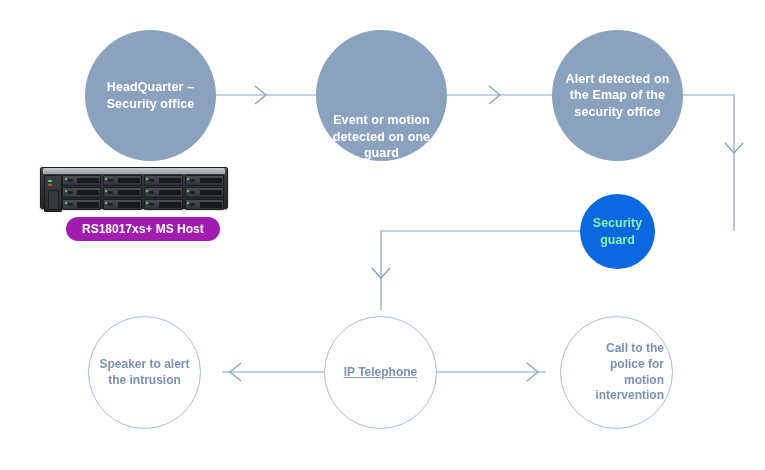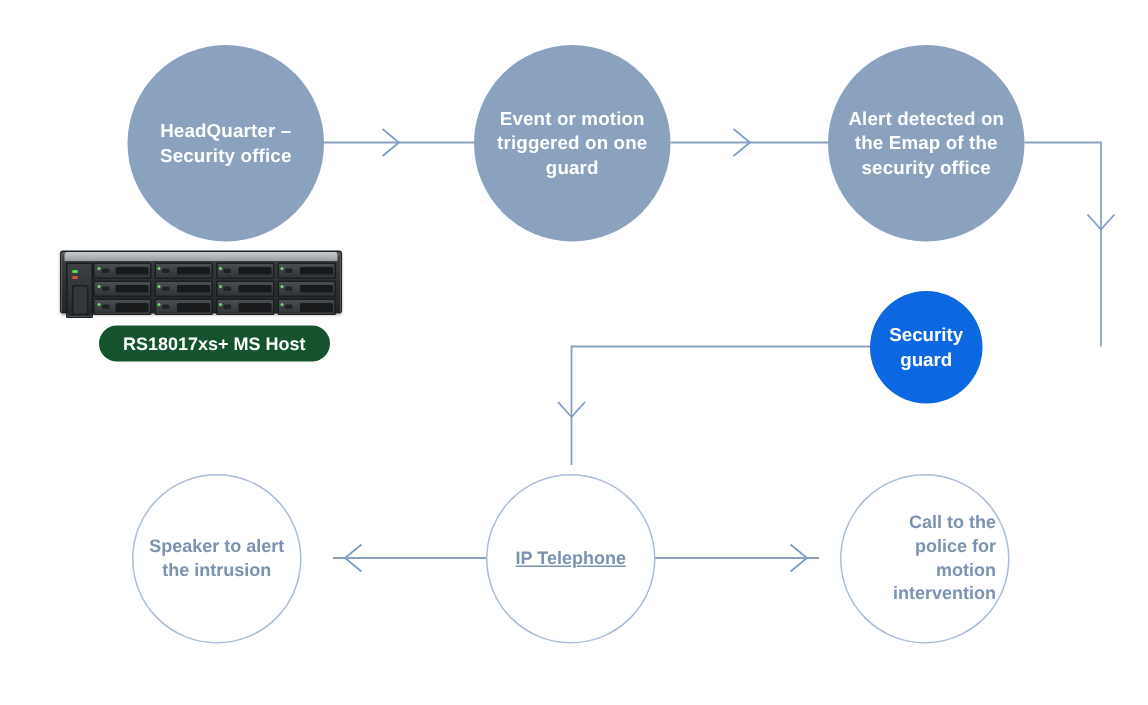--- a/index.html
+++ b/index.html
@@ -28,21 +28,21 @@
   .node .lbl{display:block;padding:0 8px;}
 
   .node.filled{
     background:#8ba2bf;
     color:#ffffff;
     font-size:12.5px;
     letter-spacing:.1px;
   }
   .node.accent{
     background:#0b68e0;
-    color:#ffffff;
+    color:#86efac;
     font-size:12.5px;
   }
   .node.outline{
     background:#ffffff;
     border:1px solid #a9bdd6;
     color:#7b92b3;
     font-size:12px;
   }
 
   
@@ -76,21 +76,21 @@
   .bay{position:relative;background:linear-gradient(180deg,#4a4e52,#303438);
        border:1px solid #1b1e20;border-radius:1px;}
   .bay .led{position:absolute;left:1.5px;top:1.5px;width:2px;height:2px;background:#6ee06e;border-radius:50%;}
   .bay .slot{position:absolute;right:1.5px;top:1.5px;bottom:1.5px;width:58%;
              background:#17191b;border-radius:1px;}
   .bay .nub{position:absolute;left:4.5px;top:2.5px;width:5px;height:3px;background:#202325;border-radius:1px;}
 
   
   #badge{
     position:absolute;left:66px;top:217px;
-    background:#14532d;color:#fff;
+    background:#a21caf;color:#fff;
     font-size:12px;font-weight:bold;
     padding:5px 16px;border-radius:13px;
     white-space:nowrap;z-index:5;
   }
 </style>
 </head>
 <body>
 
 <div id="stage">
 
@@ -129,24 +129,24 @@
     </g>
   </svg>
 
   <div class="node filled" style="left:85px;top:30px;width:131px;height:131px;">
     <span class="lbl">
       <span>HeadQuarter –</span><br>
       <span>Security office</span>
     </span>
   </div>
 
-  <div class="node filled" style="left:316px;top:30px;width:131px;height:131px;">
+  <div class="node filled" style="left:316px;top:30px;width:131px;height:131px;align-items:flex-end;">
     <span class="lbl">
       <span>Event or motion</span><br>
-      <span>triggered on one</span><br>
+      <span>detected on one</span><br>
       <span>guard</span>
     </span>
   </div>
 
   <div class="node filled" style="left:552px;top:30px;width:131px;height:131px;">
     <span class="lbl">
       <span>Alert detected on</span><br>
       <span>the Emap of the</span><br>
       <span>security office</span>
     </span>

